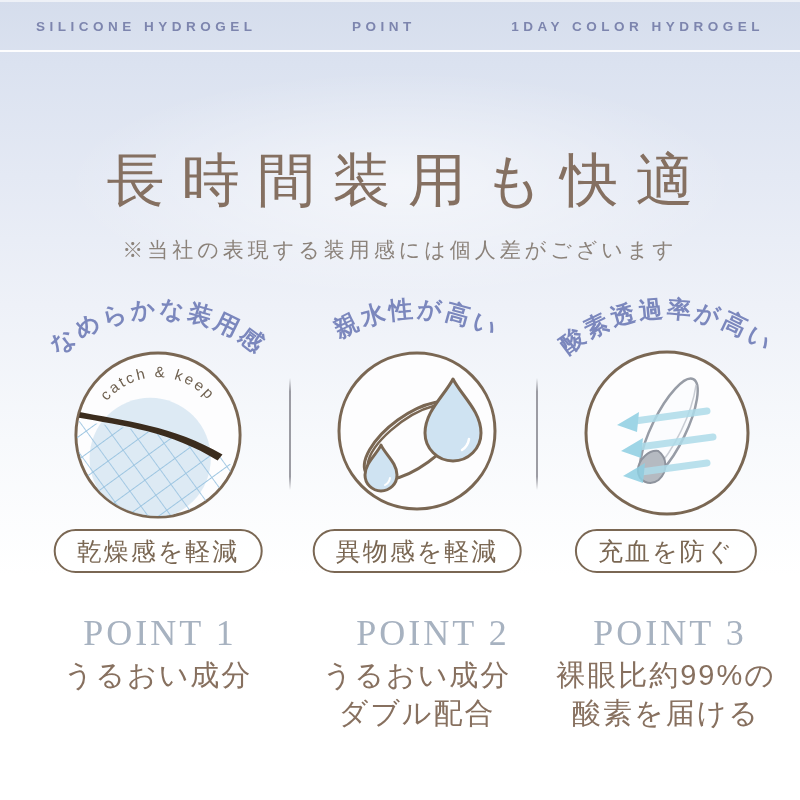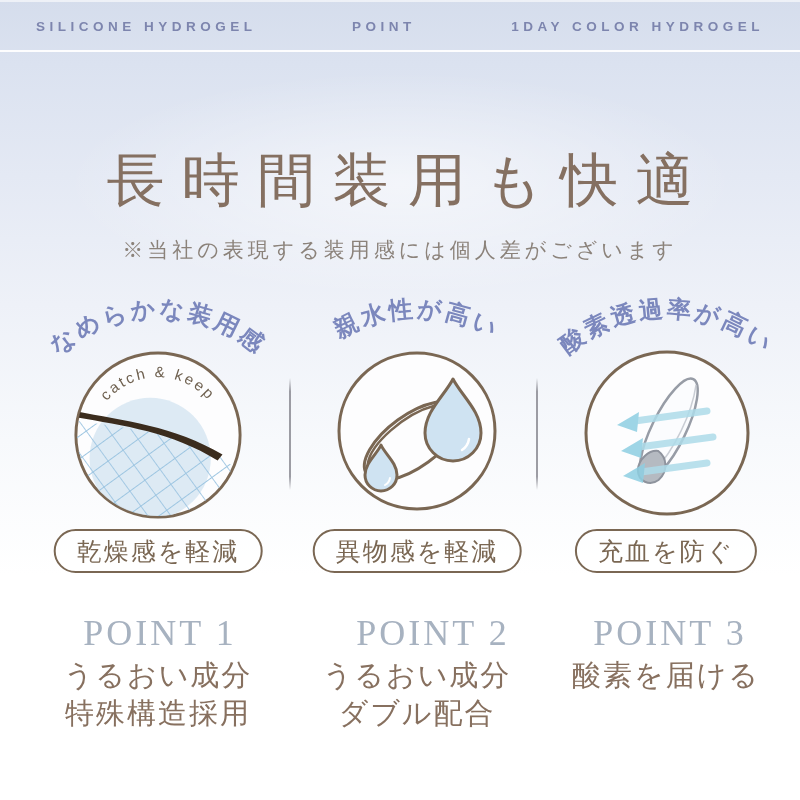--- a/index.html
+++ b/index.html
@@ -183,23 +183,23 @@
   <div class="pill p1">乾燥感を軽減</div>
   <div class="pill p2">異物感を軽減</div>
   <div class="pill p3">充血を防ぐ</div>
 
   <div class="point p1">POINT 1</div>
   <div class="point p2">POINT 2</div>
   <div class="point p3">POINT 3</div>
 
   <div class="desc p1">
     <div>うるおい成分</div>
-    <div>特殊構造採用</div>
   </div>
   <div class="desc p2">
     <div>うるおい成分</div>
     <div>ダブル配合</div>
   </div>
   <div class="desc p3">
+    <div>裸眼比約99%の</div>
     <div>酸素を届ける</div>
   </div>
 
 </div>
 
 </body></html>

